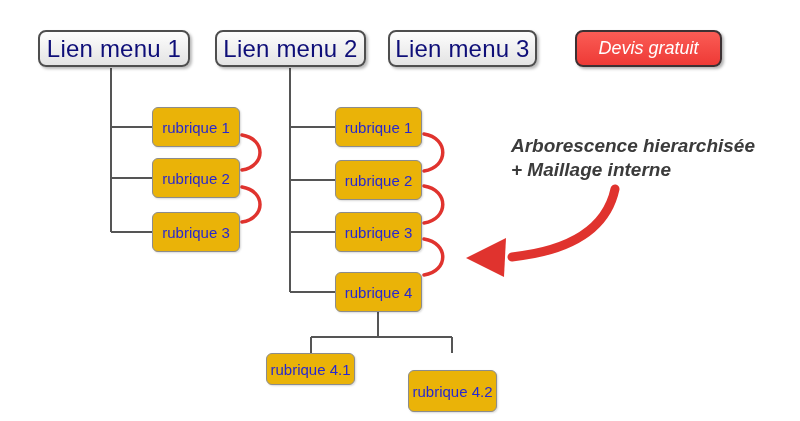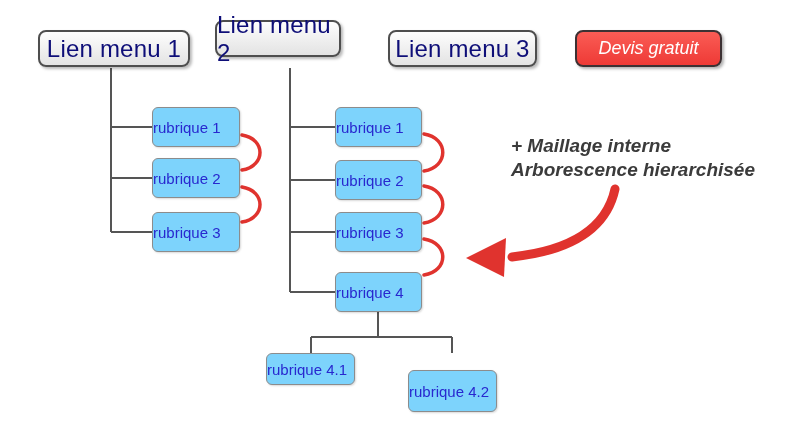--- a/index.html
+++ b/index.html
@@ -19,22 +19,22 @@
   .cta-btn{
     position:absolute;height:37px;box-sizing:border-box;
     display:flex;align-items:center;justify-content:center;
     background:linear-gradient(#fa5c55,#ee3a36);
     border:2px solid #3c3133;border-radius:8px;
     box-shadow:2px 2px 3px rgba(0,0,0,.3);
     color:#ffffff;font-size:18px;font-style:italic;cursor:pointer;
   }
   .node{
     position:absolute;height:40px;box-sizing:border-box;
-    display:flex;align-items:center;
-    background:#7dd3fc;border:1.5px solid #8c8c8c;border-radius:6px;
+    display:flex;align-items:center;justify-content:center;
+    background:#eab308;border:1.5px solid #8c8c8c;border-radius:6px;
     box-shadow:1px 1px 2px rgba(0,0,0,.15);
     color:#2828cf;font-size:15px;
   }
   .annotation{
     position:absolute;left:511px;top:134px;width:260px;
     color:#3b3b3b;font-size:19px;font-weight:bold;font-style:italic;line-height:24px;
   }
 </style>
 </head>
 <body>
@@ -59,21 +59,21 @@
 
     <g>
       <path d="M615 189 C607 226 576 250 512 257" stroke="#e0332e" stroke-width="9" fill="none" stroke-linecap="round"></path>
       <polygon points="466,258 506,238 504,277" fill="#e0332e"></polygon>
     </g>
   </svg>
 
   <div class="menu-btn" style="left:38px;top:30px;width:152px;">
     <span>Lien menu 1</span>
   </div>
-  <div class="menu-btn" style="left:215px;top:20px;width:126px;">
+  <div class="menu-btn" style="left:215px;top:30px;width:151px;">
     <span>Lien menu 2</span>
   </div>
   <div class="menu-btn" style="left:388px;top:30px;width:149px;">
     <span>Lien menu 3</span>
   </div>
   <div class="cta-btn" style="left:575px;top:30px;width:147px;">
     <span>Devis gratuit</span>
   </div>
 
   <div class="node" style="left:152px;top:107px;width:88px;">
@@ -100,17 +100,17 @@
   </div>
 
   <div class="node" style="left:266px;top:353px;width:89px;height:32px;">
     <span>rubrique 4.1</span>
   </div>
   <div class="node" style="left:408px;top:370px;width:89px;height:42px;">
     <span>rubrique 4.2</span>
   </div>
 
   <div class="annotation">
+    <div>Arborescence hierarchisée</div>
     <div>+ Maillage interne</div>
-    <div>Arborescence hierarchisée</div>
   </div>
 
 </div>
 
 </body></html>

